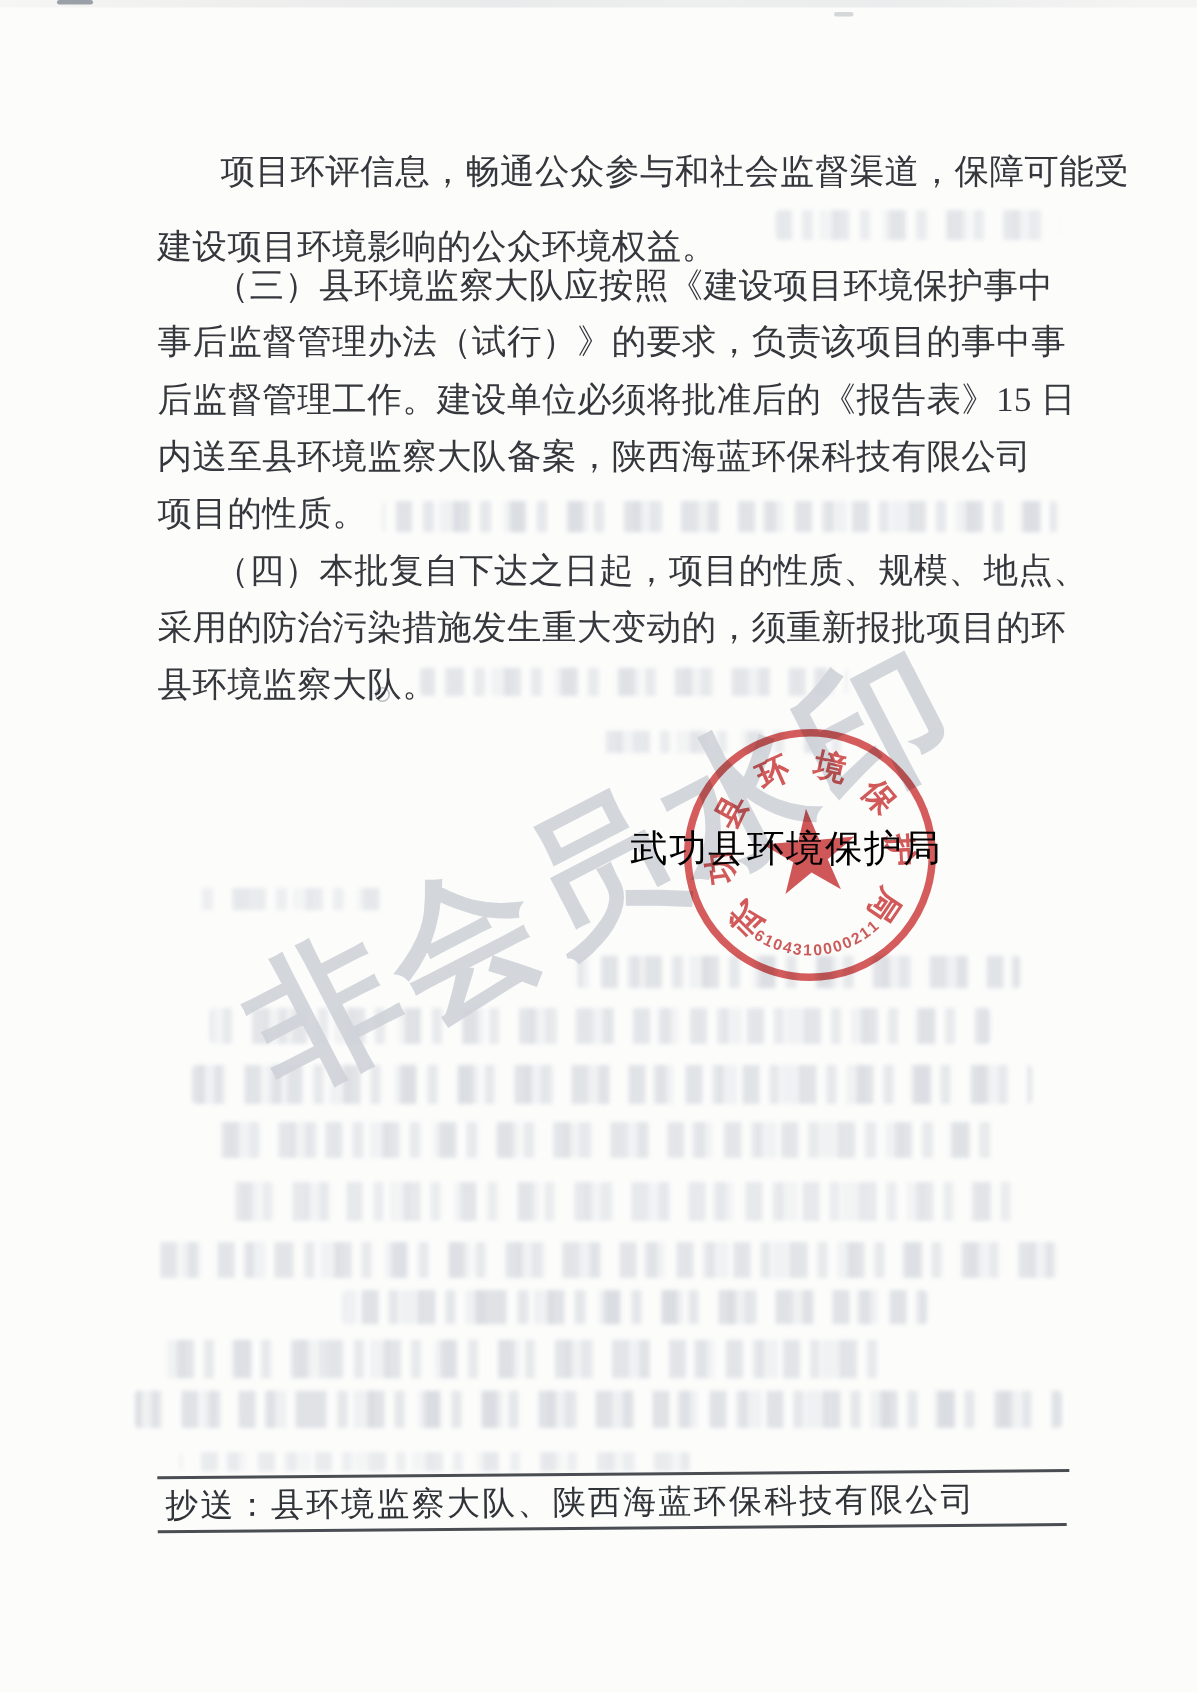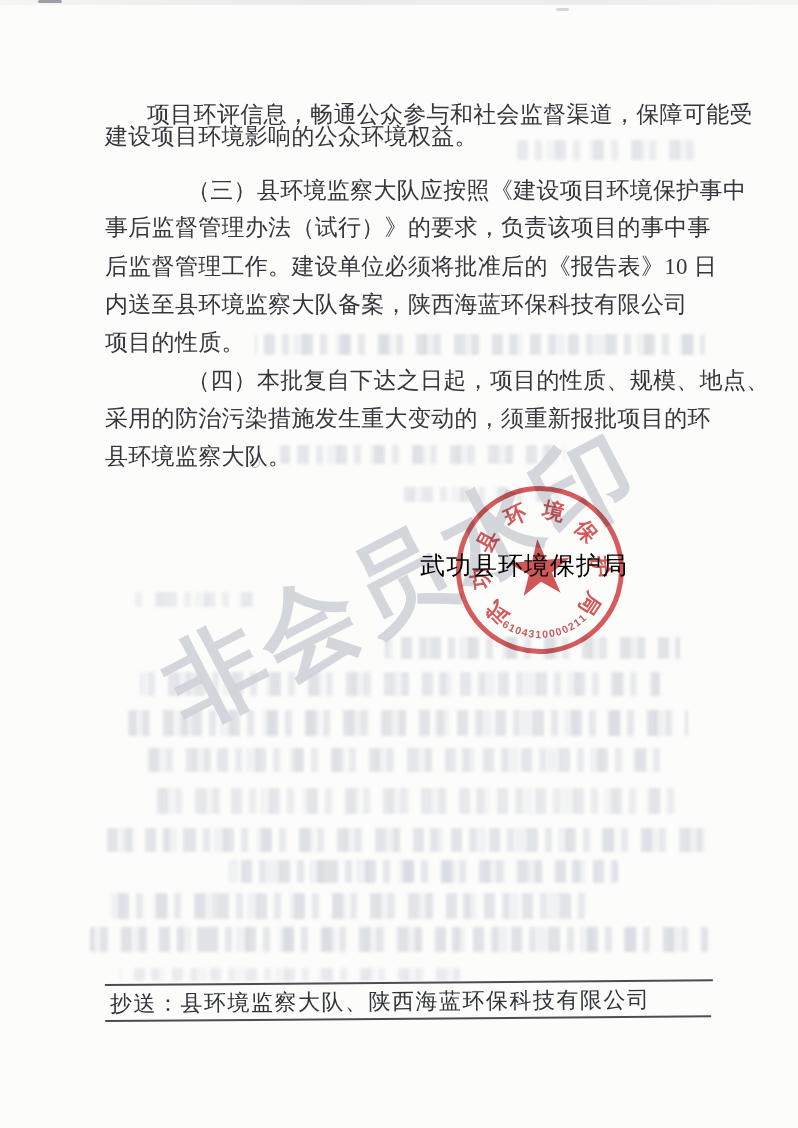--- a/index.html
+++ b/index.html
@@ -37,21 +37,21 @@
     z-index:2;
     opacity:.9;
   }
   
   .body-lines{position:absolute;left:105px;top:100px;width:620px;z-index:3;}
   .body-line{
     position:absolute;left:0;height:32px;
     font-size:23px;line-height:30px;letter-spacing:.3px;
     color:#35373c;white-space:nowrap;
   }
-  .body-line.indent{left:38px;margin-left:44px;}
+  .body-line.indent{left:38px;}
   
   .sig-agency{
     position:absolute;left:420px;top:549px;
     font-size:25px;letter-spacing:1px;color:#000000;
     white-space:nowrap;z-index:3;
   }
   .sig-date{
     position:absolute;left:368px;top:589px;
     font-size:25px;letter-spacing:1px;word-spacing:7px;color:#313338;
     white-space:nowrap;z-index:3;
@@ -117,24 +117,24 @@
       <div class="bleed-row" style="left: 228px; top: 860px; width: 390px; height: 23px; opacity: 0.4; background-image: repeating-linear-gradient(90deg, rgba(124, 134, 156, 0.55) 0px, rgba(124, 134, 156, 0.55) 11px, transparent 11px, transparent 18px, rgba(124, 134, 156, 0.45) 18px, rgba(124, 134, 156, 0.45) 25px, transparent 25px, transparent 38px), repeating-linear-gradient(90deg, transparent 0px, transparent 29px, rgba(140, 150, 170, 0.28) 29px, rgba(140, 150, 170, 0.28) 43px); background-position: 99px 0px;"></div>
       <div class="bleed-row" style="left: 110px; top: 893px; width: 480px; height: 26px; opacity: 0.36; background-image: repeating-linear-gradient(90deg, rgba(124, 134, 156, 0.55) 0px, rgba(124, 134, 156, 0.55) 11px, transparent 11px, transparent 18px, rgba(124, 134, 156, 0.45) 18px, rgba(124, 134, 156, 0.45) 25px, transparent 25px, transparent 38px), repeating-linear-gradient(90deg, transparent 0px, transparent 29px, rgba(140, 150, 170, 0.28) 29px, rgba(140, 150, 170, 0.28) 43px); background-position: 108px 0px;"></div>
       <div class="bleed-row" style="left: 90px; top: 927px; width: 618px; height: 25px; opacity: 0.4; background-image: repeating-linear-gradient(90deg, rgba(124, 134, 156, 0.55) 0px, rgba(124, 134, 156, 0.55) 11px, transparent 11px, transparent 18px, rgba(124, 134, 156, 0.45) 18px, rgba(124, 134, 156, 0.45) 25px, transparent 25px, transparent 38px), repeating-linear-gradient(90deg, transparent 0px, transparent 29px, rgba(140, 150, 170, 0.28) 29px, rgba(140, 150, 170, 0.28) 43px); background-position: 117px 0px;"></div>
       <div class="bleed-row" style="left: 120px; top: 968px; width: 340px; height: 13px; opacity: 0.26; background-image: repeating-linear-gradient(90deg, rgba(124, 134, 156, 0.55) 0px, rgba(124, 134, 156, 0.55) 11px, transparent 11px, transparent 18px, rgba(124, 134, 156, 0.45) 18px, rgba(124, 134, 156, 0.45) 25px, transparent 25px, transparent 38px), repeating-linear-gradient(90deg, transparent 0px, transparent 29px, rgba(140, 150, 170, 0.28) 29px, rgba(140, 150, 170, 0.28) 43px); background-position: 126px 0px;"></div>
     </div>
 
   <div class="watermark" style="color: rgb(207, 211, 217);">非会员水印</div>
 
   <div class="body-lines" id="body-lines">
       <div class="body-line" style="top: 0px; margin-left: 42px;">项目环评信息，畅通公众参与和社会监督渠道，保障可能受</div>
-      <div class="body-line" style="top: 22px;">建设项目环境影响的公众环境权益。</div>
+      <div class="body-line" style="top: 50px;">建设项目环境影响的公众环境权益。</div>
       <div class="body-line indent" style="top: 76px;">（三）县环境监察大队应按照《建设项目环境保护事中</div>
       <div class="body-line" style="top: 114px; font-family: Liberation Mono, monospace;">事后监督管理办法（试行）》的要求，负责该项目的事中事</div>
-      <div class="body-line" style="top: 152px;">后监督管理工作。建设单位必须将批准后的《报告表》10 日</div>
+      <div class="body-line" style="top: 152px;">后监督管理工作。建设单位必须将批准后的《报告表》15 日</div>
       <div class="body-line" style="top: 190px;">内送至县环境监察大队备案，陕西海蓝环保科技有限公司</div>
       <div class="body-line" style="top: 228px;">项目的性质。</div>
       <div class="body-line indent" style="top: 266px;">（四）本批复自下达之日起，项目的性质、规模、地点、</div>
       <div class="body-line" style="top: 304px;">采用的防治污染措施发生重大变动的，须重新报批项目的环</div>
       <div class="body-line" style="top: 342px;">县环境监察大队。</div>
     </div>
 
   <div class="sig-agency">武功县环境保护局</div>
 
   <div class="stamp">

